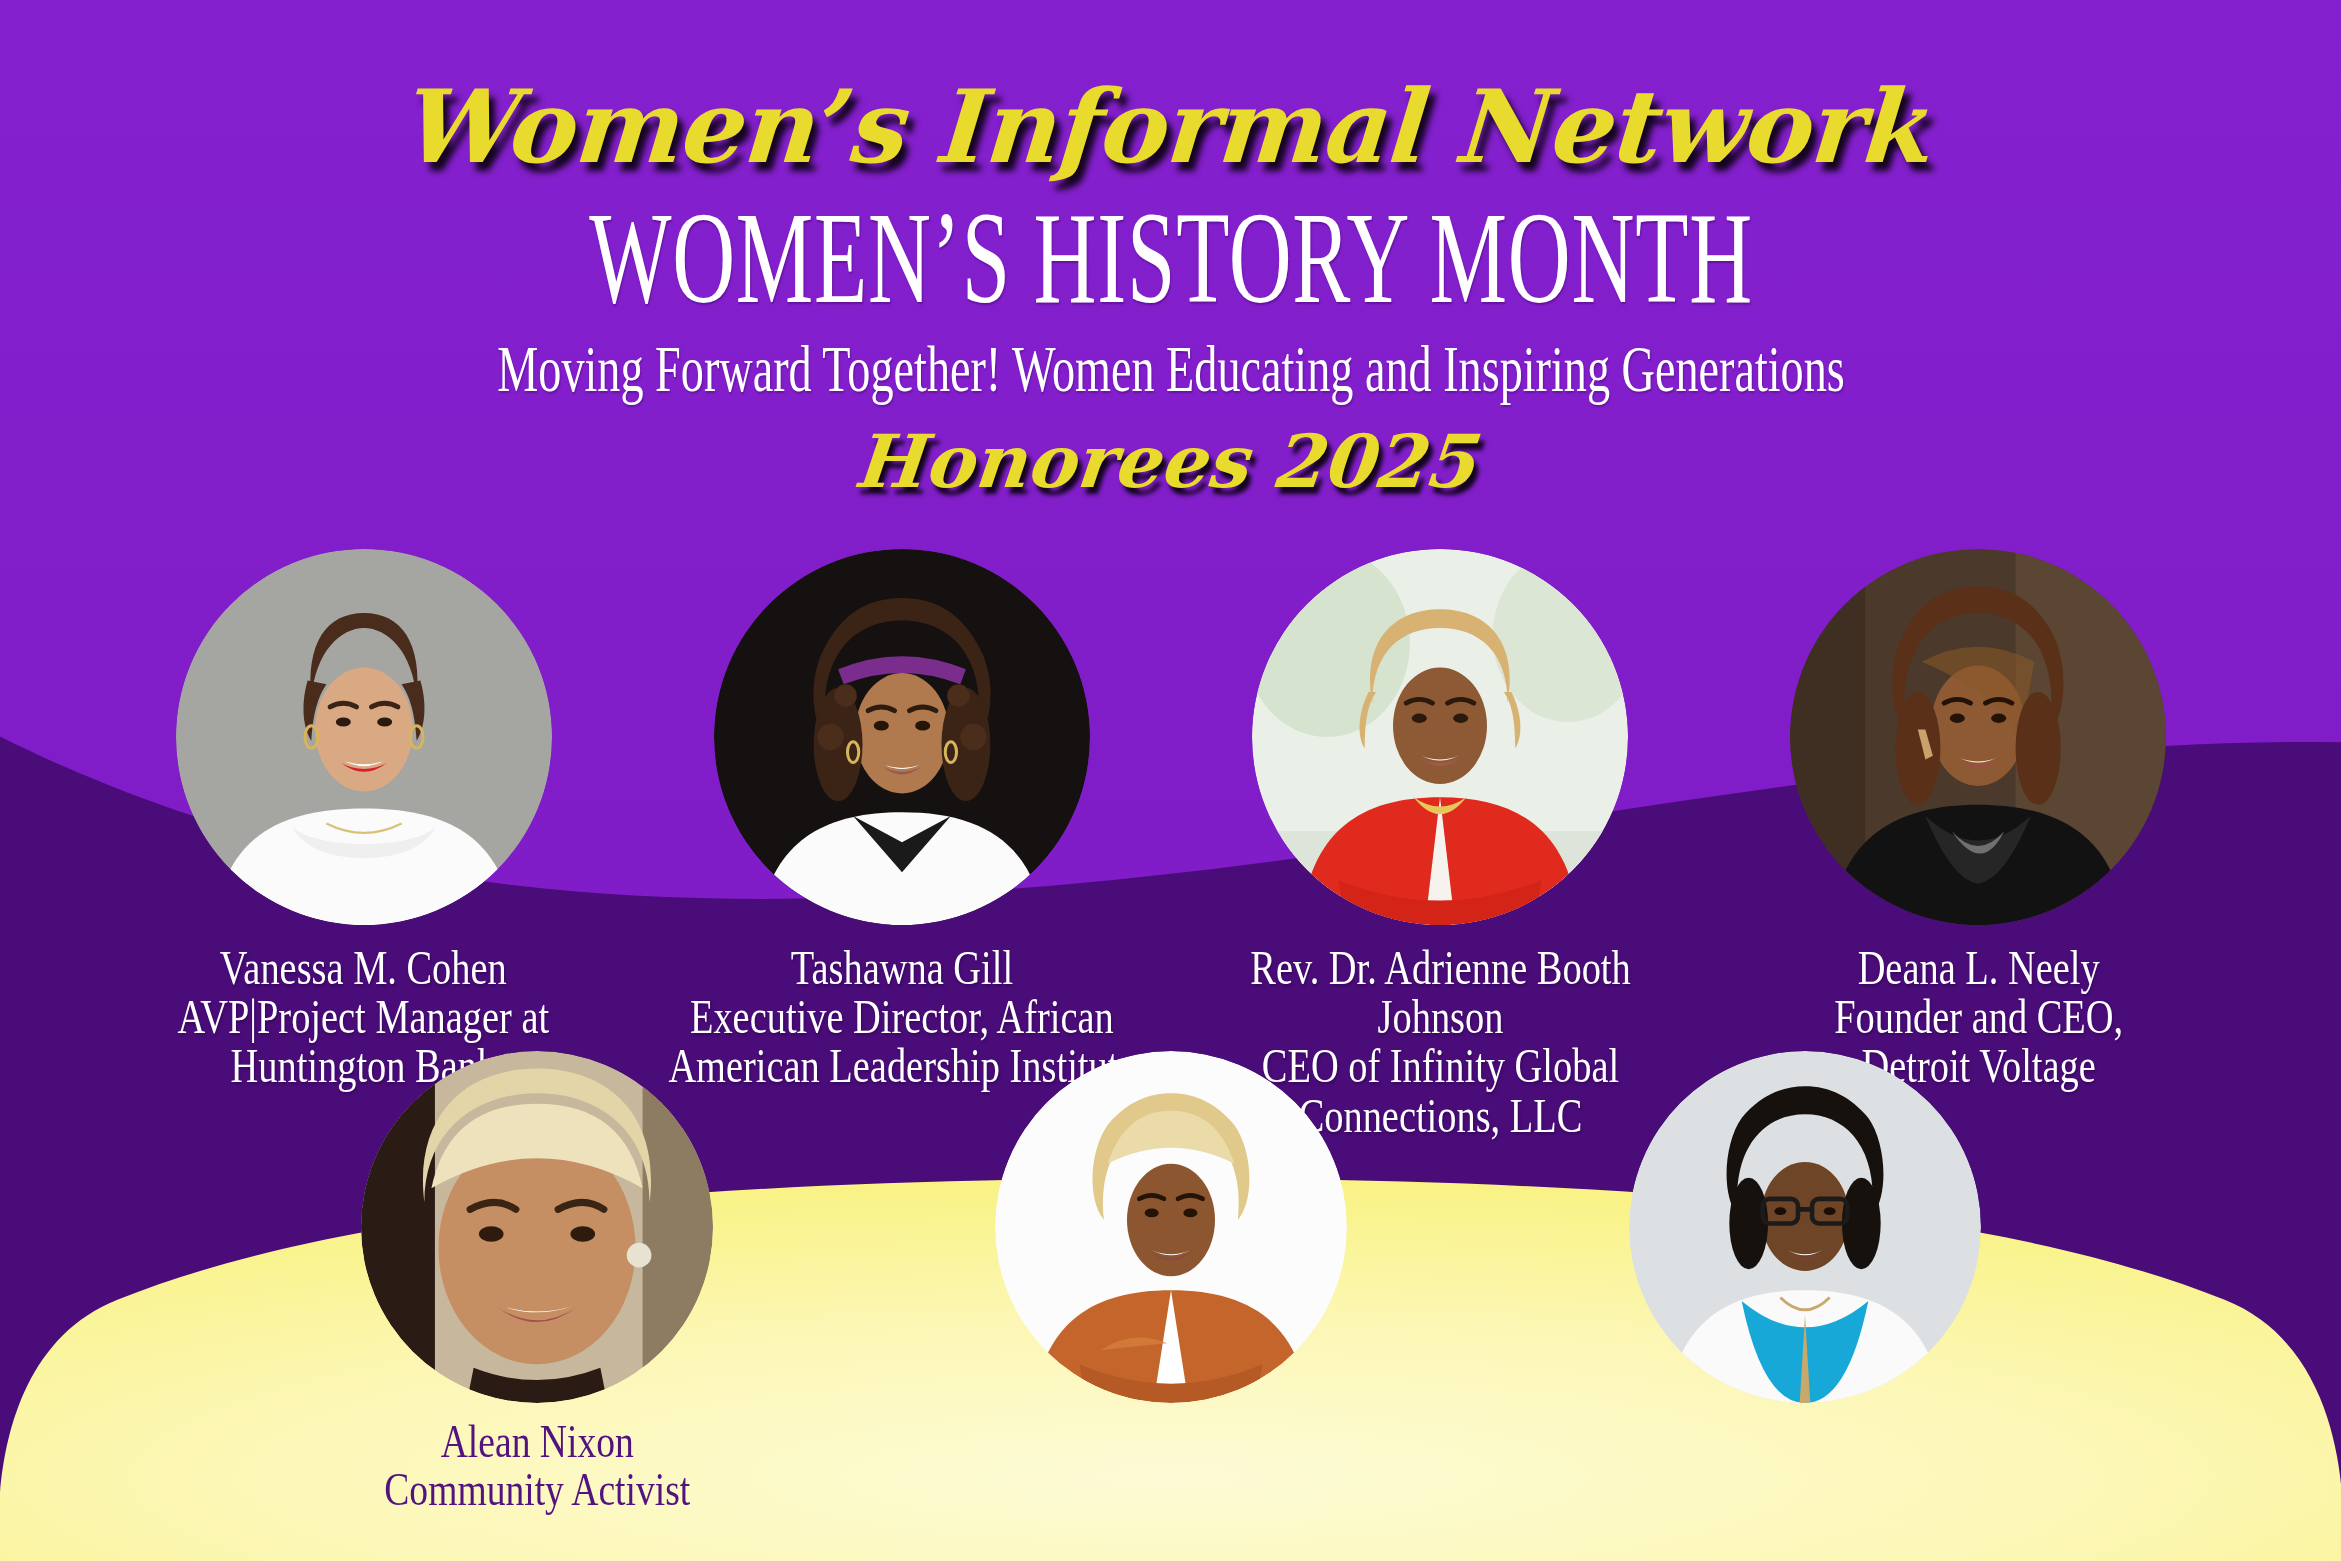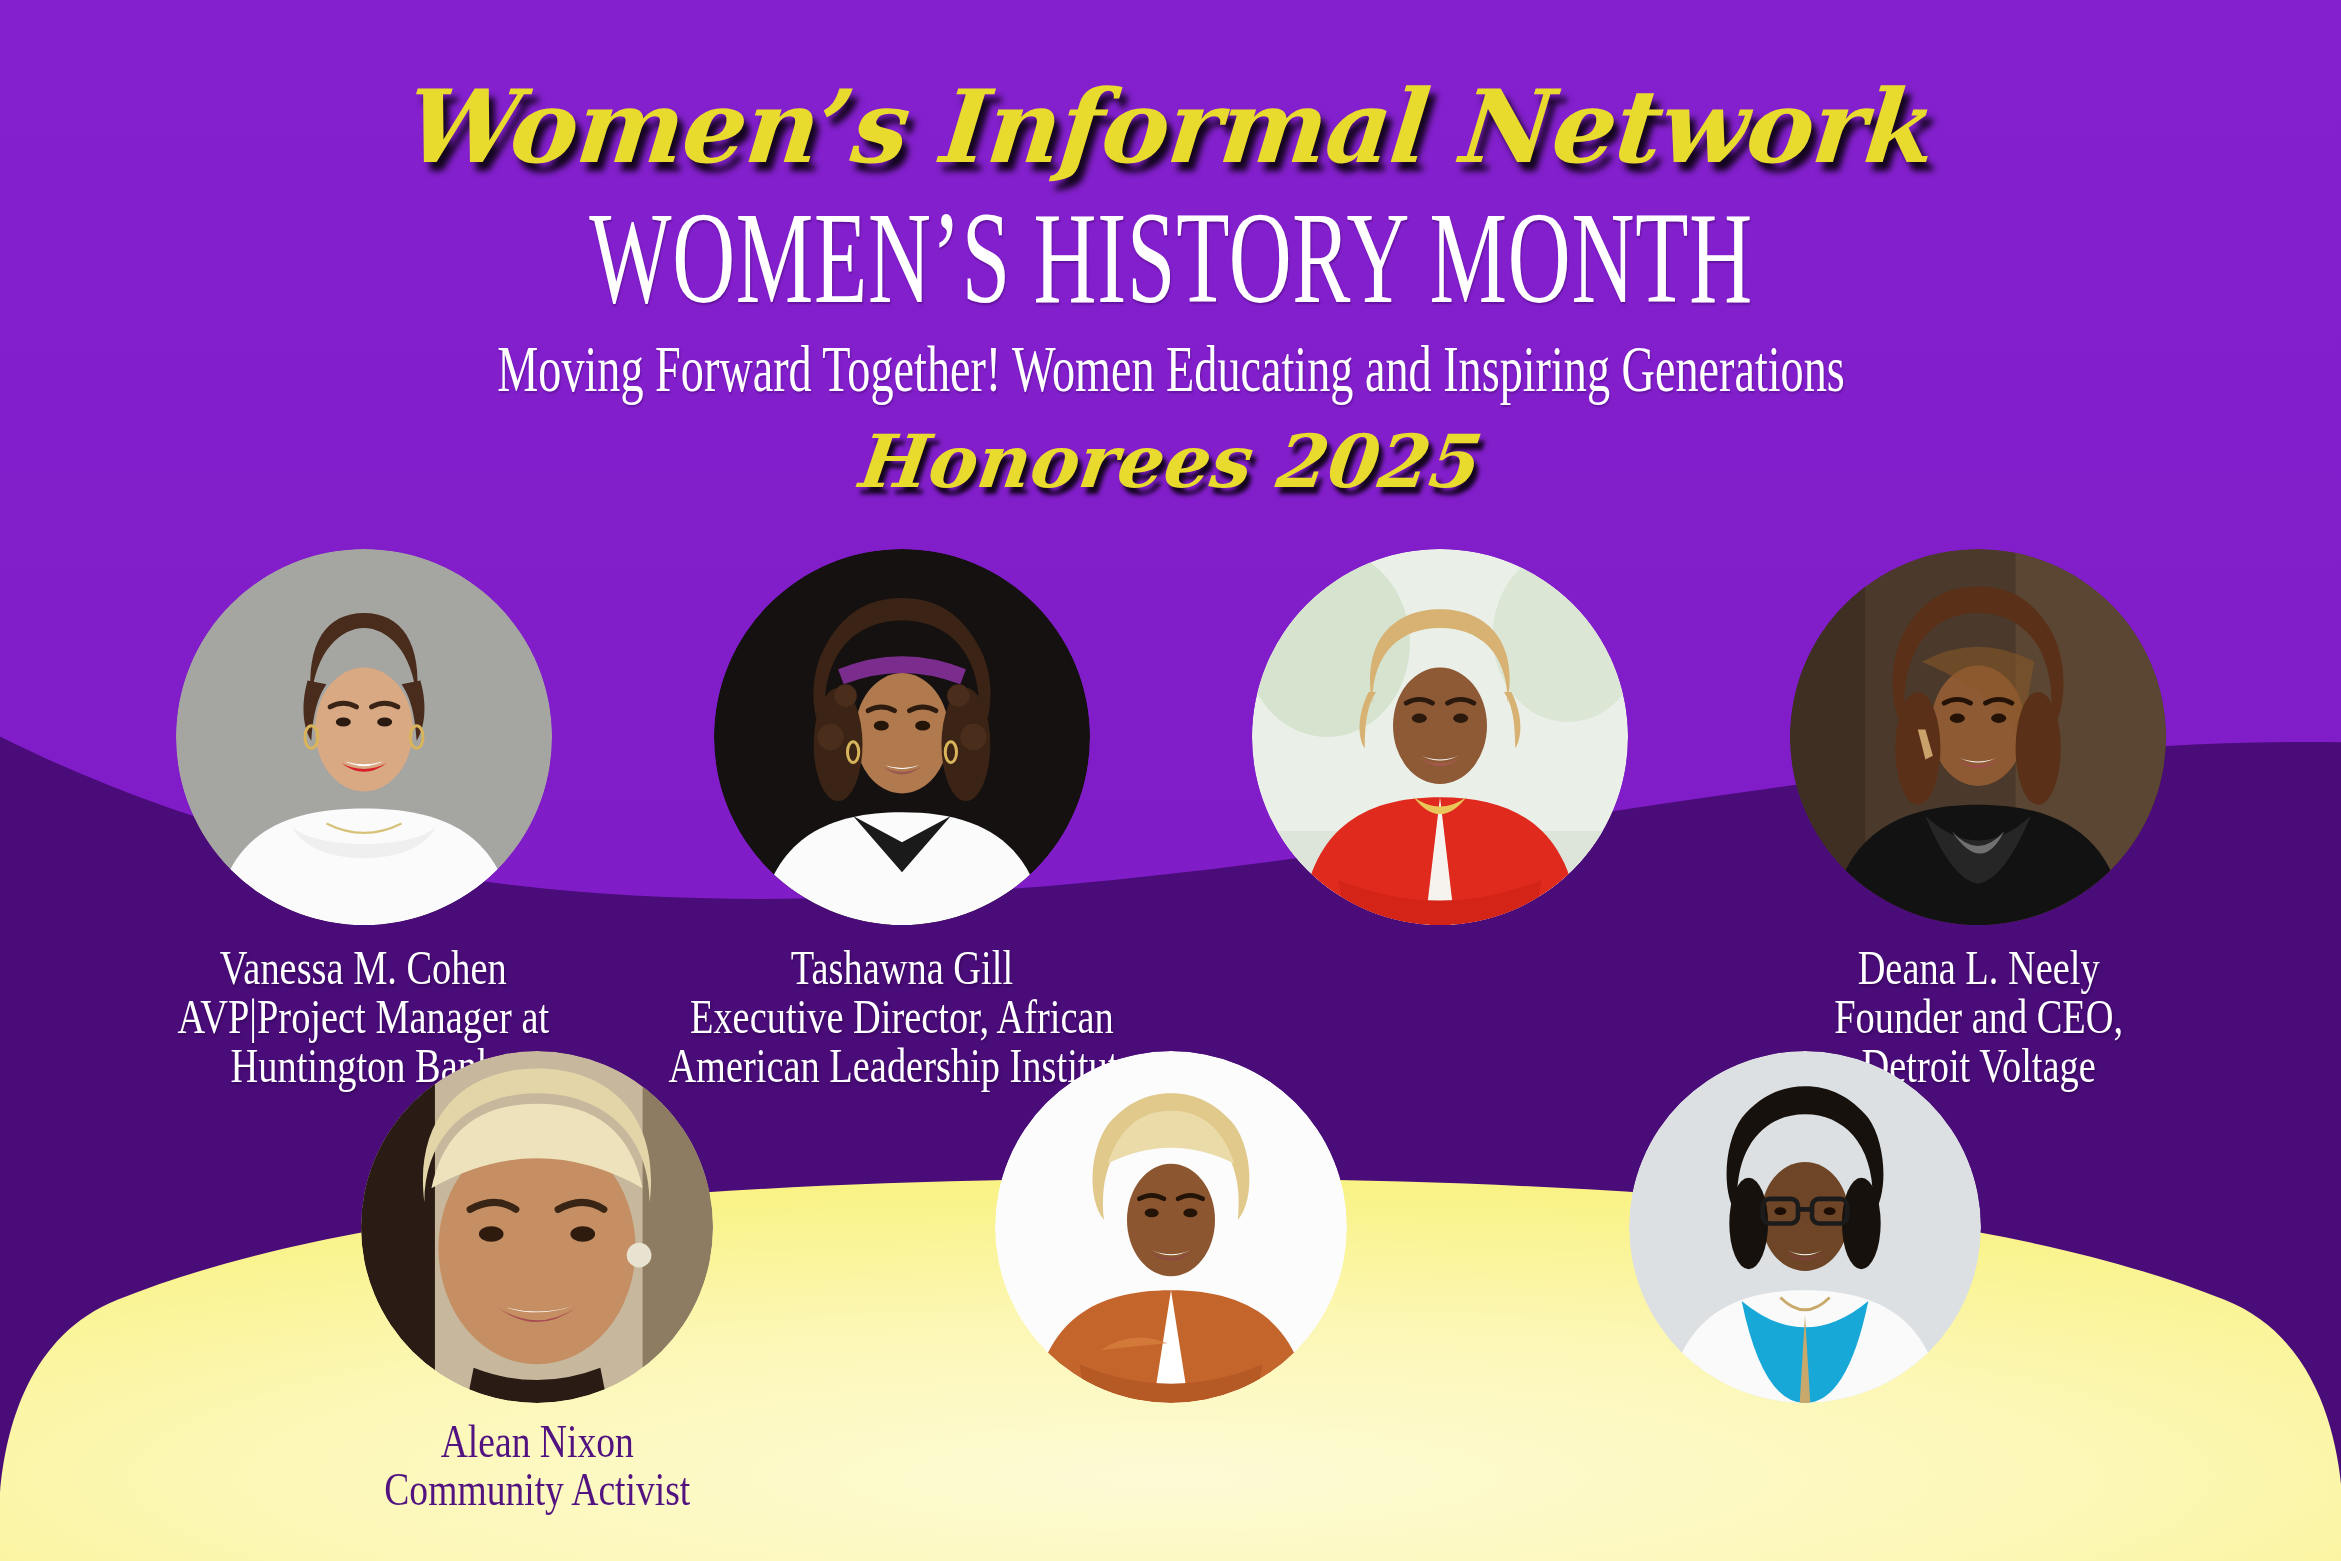--- a/index.html
+++ b/index.html
@@ -240,20 +240,25 @@
             <path d="M62 76c-6 12-6 24-2 30 0-16 2-24 6-30zM138 76c6 12 6 24 2 30 0-16-2-24-6-30z" fill="#D7B273"></path>
             <ellipse cx="89" cy="90" rx="4" ry="2.5" fill="#2A190C"></ellipse>
             <ellipse cx="111" cy="90" rx="4" ry="2.5" fill="#2A190C"></ellipse>
             <path d="M82 82q7-4 14 0M104 82q7-4 14 0" stroke="#2A190C" stroke-width="2.6" fill="none" stroke-linecap="round"></path>
             <path d="M89 111q11 9 22 0q-11 6-22 0z" fill="#A3584E"></path>
             <path d="M90 110q10 4 20 0q-10 5-20 0z" fill="#FFF"></path>
             <path d="M86 132q14 10 28 0q-14 18-28 0z" fill="#E8C65A"></path>
           </g>
         </svg>
       </div>
+      <div class="cap-wrap">
+        <div class="caption light">Rev. Dr. Adrienne Booth Johnson
+CEO of Infinity Global
+Connections, LLC</div>
+      </div>
     </div>
 
     <div class="honoree">
       <div class="avatar">
         <svg viewBox="0 0 200 200">
           <defs>
               <clipPath id="c4">
                 <circle cx="100" cy="100" r="100"></circle>
               </clipPath>
             </defs>

